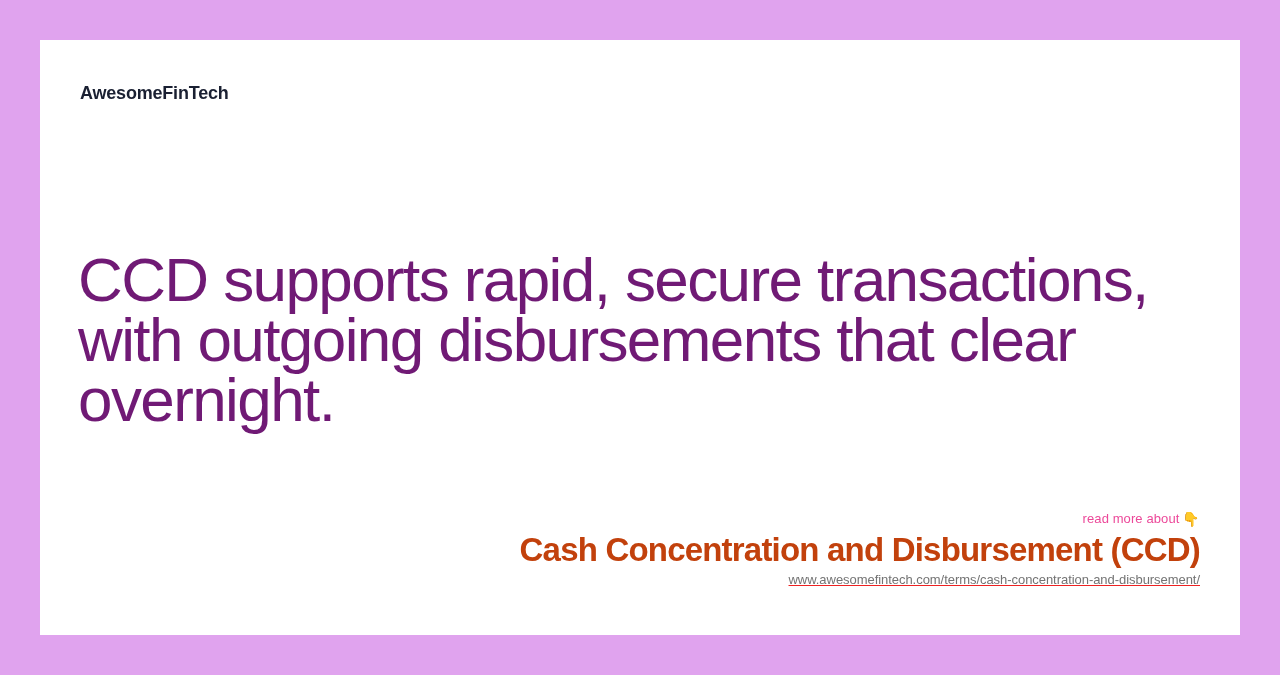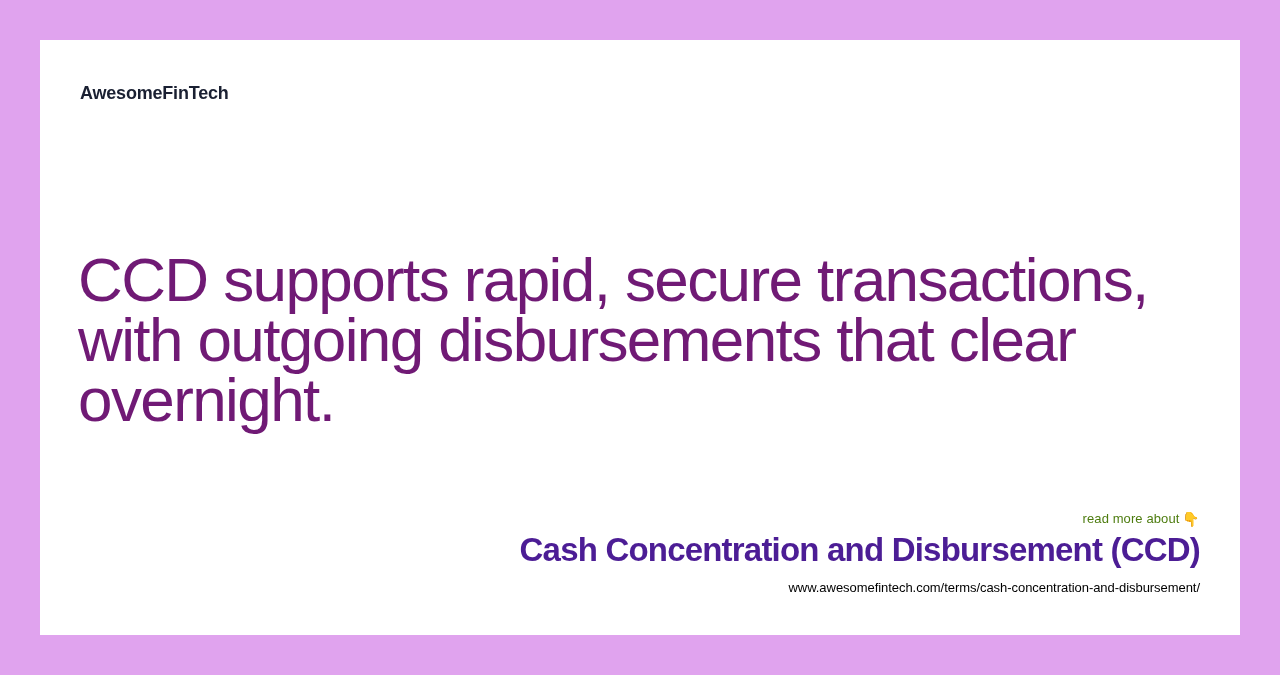--- a/index.html
+++ b/index.html
@@ -58,45 +58,46 @@
     position: absolute;
     left: 0;
     right: 40px;
     top: 470px;
     text-align: right;
   }
 
   .read-more {
     font-size: 13px;
     line-height: 18px;
-    color: #4d7c0f;
+    color: #ec4899;
     letter-spacing: 0.1px;
     margin-bottom: 2px;
   }
   .read-more .hand-icon {
     font-size: 14px;
     vertical-align: -1px;
     margin-left: 3px;
   }
 
   .term-title {
     font-size: 33px;
     line-height: 40px;
     font-weight: bold;
     letter-spacing: -0.8px;
-    color: #4c1d95;
+    color: #c2410c;
     white-space: nowrap;
   }
 
   .term-link {
     display: inline-block;
-    margin-top: 9px;
+    margin-top: 1px;
     font-size: 13px;
     line-height: 17px;
-    color: #000000;
+    color: #737373;
+    text-decoration: underline;
     text-decoration-color: #ee2222;
     letter-spacing: -0.05px;
     cursor: pointer;
   }
 </style>
 </head>
 <body>
 
 <div class="stage">
   <div class="card">

